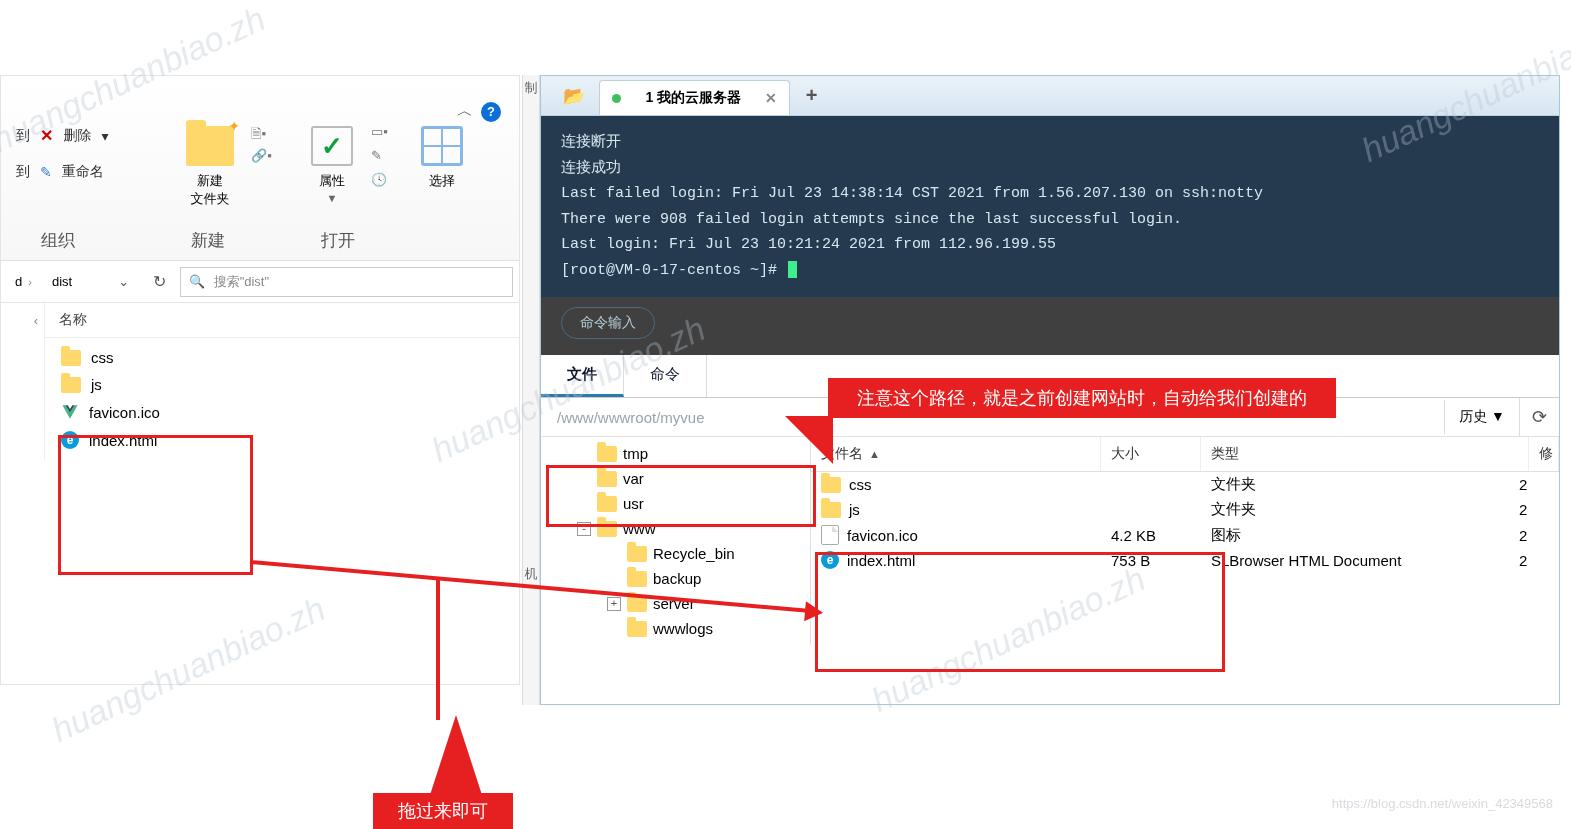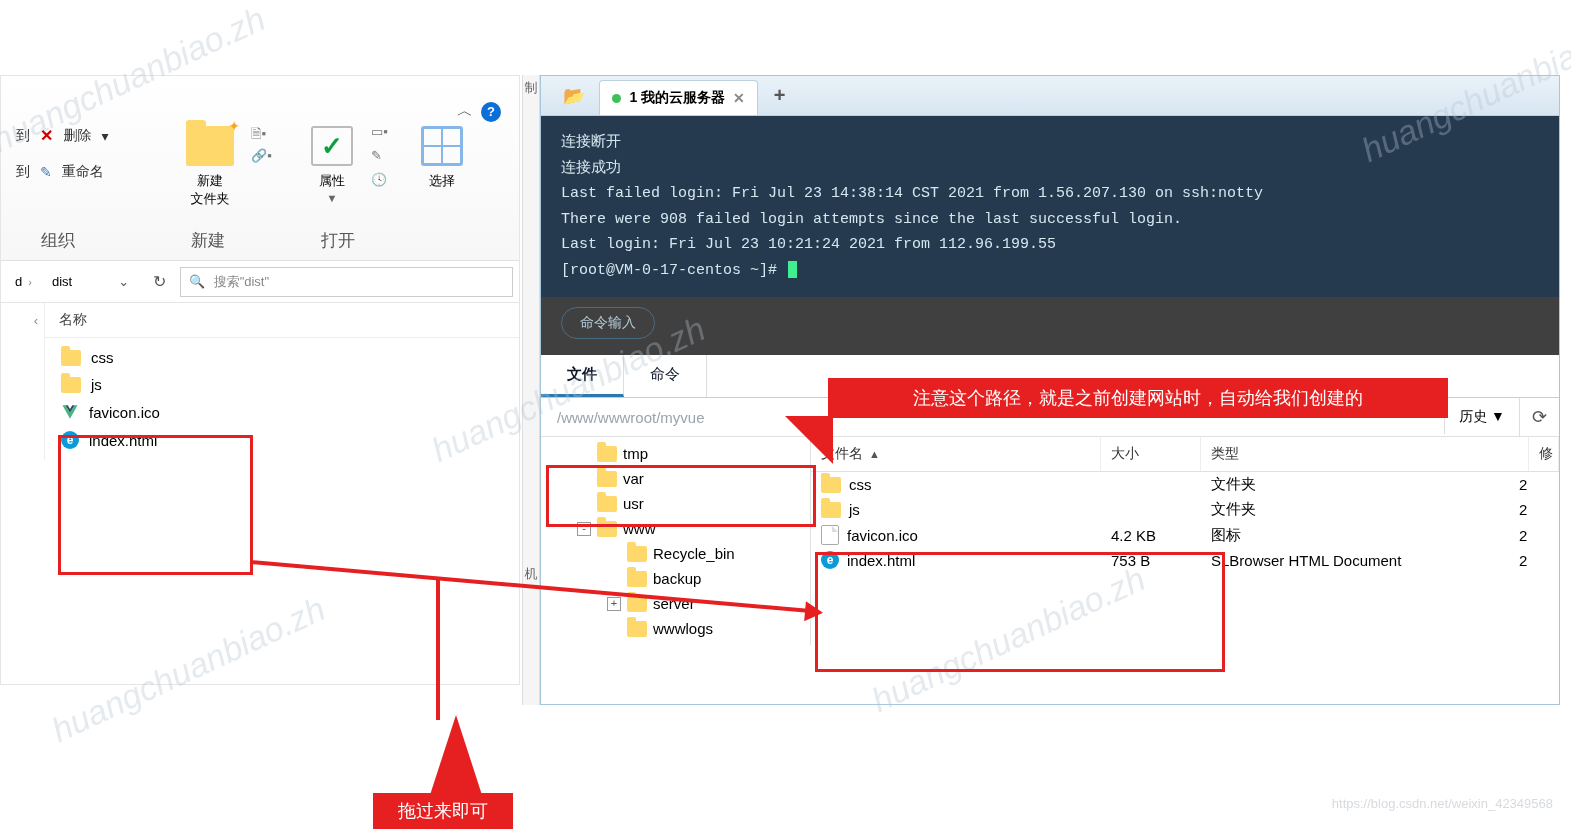--- a/index.html
+++ b/index.html
@@ -81,21 +81,21 @@
 .edge-ico{width:18px;height:18px;border-radius:50%;background:#0b9bd8;color:#fff;display:flex;align-items:center;justify-content:center;font-size:12px;font-weight:bold;}
 
 
 .red-box{position:absolute;border:3px solid #e62020;pointer-events:none;z-index:20;}
 .red-fill{position:absolute;background:#e62020;color:#fff;display:flex;align-items:center;justify-content:center;font-size:18px;z-index:22;padding:6px 12px;}
 
 
 .right-panel{position:absolute;left:540px;top:75px;width:1020px;height:630px;background:#fff;border:1px solid #a8c6dc;}
 .tabbar{height:40px;background:linear-gradient(#eaf2f8,#d7e6f2);display:flex;align-items:flex-end;padding-left:10px;gap:2px;border-bottom:1px solid #bcd0de;}
 .tab-folder-btn{padding:8px 12px;color:#2a7ab0;font-size:18px;}
-.tab{background:#fff;border:1px solid #bcd0de;border-bottom:none;border-radius:4px 4px 0 0;padding:8px 12px;display:flex;align-items:center;gap:8px;font-size:14px;font-weight:600;}
+.tab{background:#fff;border:1px solid #bcd0de;border-bottom:none;border-radius:4px 4px 0 0;padding:8px 12px;display:flex;align-items:center;gap:24px;font-size:14px;font-weight:600;}
 .tab .dot{width:9px;height:9px;border-radius:50%;background:#3fbf5a;}
 .tab .close{color:#888;font-size:14px;}
 .tab-plus{padding:8px 14px;color:#555;font-size:20px;font-weight:bold;}
 
 .terminal{background:#253a4f;color:#d4e8ef;font-family:"Consolas","Courier New",monospace;font-size:15px;padding:14px 20px;line-height:1.7;white-space:pre;}
 .terminal .cursor{display:inline-block;width:9px;height:17px;background:#3fef8f;vertical-align:middle;margin-left:2px;}
 .prompt-root{color:#d4e8ef;margin-top:9px;}
 
 .cmd-input-row{background:#404040;padding:10px 20px 16px;display:flex;align-items:flex-start;}
 .cmd-pill{border:1px solid #4a6a82;border-radius:18px;padding:6px 18px;color:#b4ccd9;font-size:14px;}
@@ -366,21 +366,21 @@
           </div>
         </div>
     </div>
   </div>
 </div>
 
 <div class="red-box" style="left:58px;top:435px;width:195px;height:140px"></div>
 <div class="red-box" style="left:546px;top:465px;width:270px;height:62px"></div>
 <div class="red-box" style="left:815px;top:552px;width:410px;height:120px"></div>
 
-<div class="red-fill" style="left:828px;top:378px;width:620px;height:40px">注意这个路径，就是之前创建网站时，自动给我们创建的</div>
+<div class="red-fill" style="left:828px;top:378px;width:508px;height:40px">注意这个路径，就是之前创建网站时，自动给我们创建的</div>
 
 <div style="position:absolute;left:785px;top:416px;width:0;height:0;border-right:48px solid #e62020;border-bottom:48px solid transparent;z-index:22"></div>
 
 <div class="red-fill" style="left:373px;top:793px;width:140px;height:36px">拖过来即可</div>
 
 <div style="position:absolute;left:430px;top:715px;width:0;height:0;border-bottom:80px solid #e62020;border-left:26px solid transparent;border-right:26px solid transparent;z-index:22"></div>
 
 <div class="arrow-line" style="left:250px;top:560px;width:560px;transform:rotate(5deg)"></div>
 <div class="arrow-head" style="left:805px;top:602px;transform:rotate(5deg)"></div>
 

